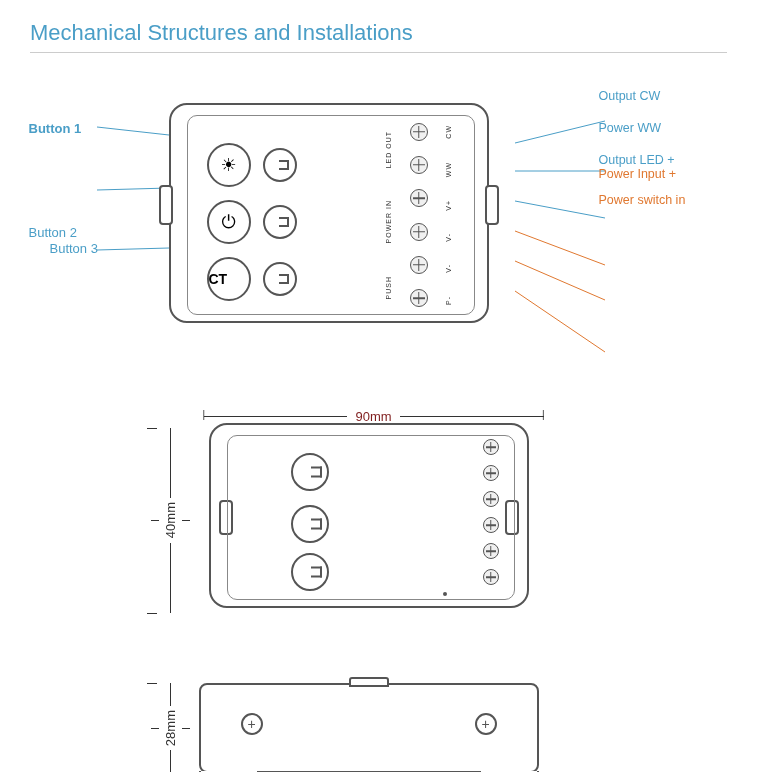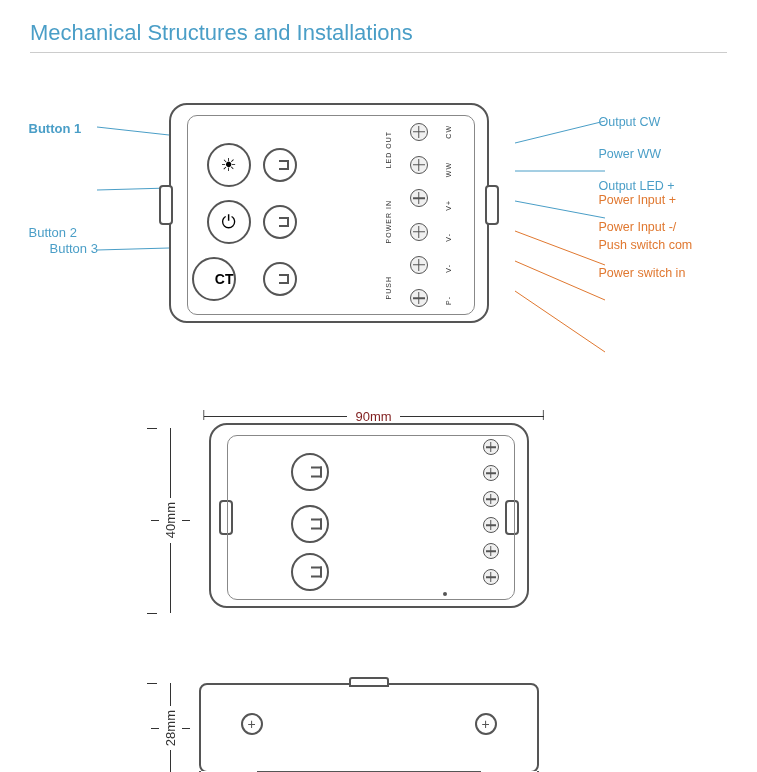--- a/index.html
+++ b/index.html
@@ -109,29 +109,29 @@
       height: 44px;
       border: 2px solid #555;
       border-radius: 50%;
       display: flex;
       align-items: center;
       justify-content: center;
       font-size: 18px;
     }
     .btn-ct {
       position: absolute;
-      left: 21px;
+      left: 36px;
       top: 152px;
       width: 44px;
       height: 44px;
       border: 2px solid #555;
       border-radius: 50%;
       display: flex;
       align-items: center;
-      justify-content: flex-end;
+      justify-content: flex-start;
       font-size: 14px;
       font-weight: bold;
     }
 
     
     .knob {
       position: absolute;
       width: 34px;
       height: 34px;
       border: 2px solid #555;
@@ -501,26 +501,25 @@
             <span class="term-label-vert" style="font-size:7px;">WW</span>
             <span class="term-label-vert" style="font-size:7px;">V+</span>
             <span class="term-label-vert" style="font-size:7px;">V-</span>
             <span class="term-label-vert" style="font-size:7px;">V-</span>
             <span class="term-label-vert" style="font-size:7px;">P-</span>
           </div>
         </div>
       </div>
     </div>
 
-    <div style="position:absolute; right:0; top:52px; display:flex; flex-direction:column; gap:0px; width:130px;">
+    <div style="position:absolute; right:0; top:26px; display:flex; flex-direction:column; gap:0px; width:130px;">
       <div style="color:#4a9ec7; font-size:12.5px; margin-bottom:18px;">Output CW</div>
       <div style="color:#4a9ec7; font-size:12.5px; margin-bottom:18px;">Power WW</div>
       <div style="color:#4a9ec7; font-size:12.5px; margin-bottom:0;">Output LED +</div>
       <div style="color:#e07830; font-size:12.5px; margin-bottom:12px;">Power Input +</div>
-      <div style="color:#e07830; font-size:12.5px; margin-bottom:12px; line-height:1.4;">Power Input -/<br>Push switch com</div>
       <div style="color:#e07830; font-size:12.5px;">Power switch in</div>
     </div>
 
   </div>
 
   <div style="position:relative; width:500px; height:240px;">
 
     <div style="position:absolute; top:6px; left:75px; width:340px; display:flex; align-items:center;">
       <div style="flex:1; height:1px; background:#333; position:relative;">
         <span style="position:absolute; left:-1px; top:-7px; font-size:10px; color:#333;">|</span>

